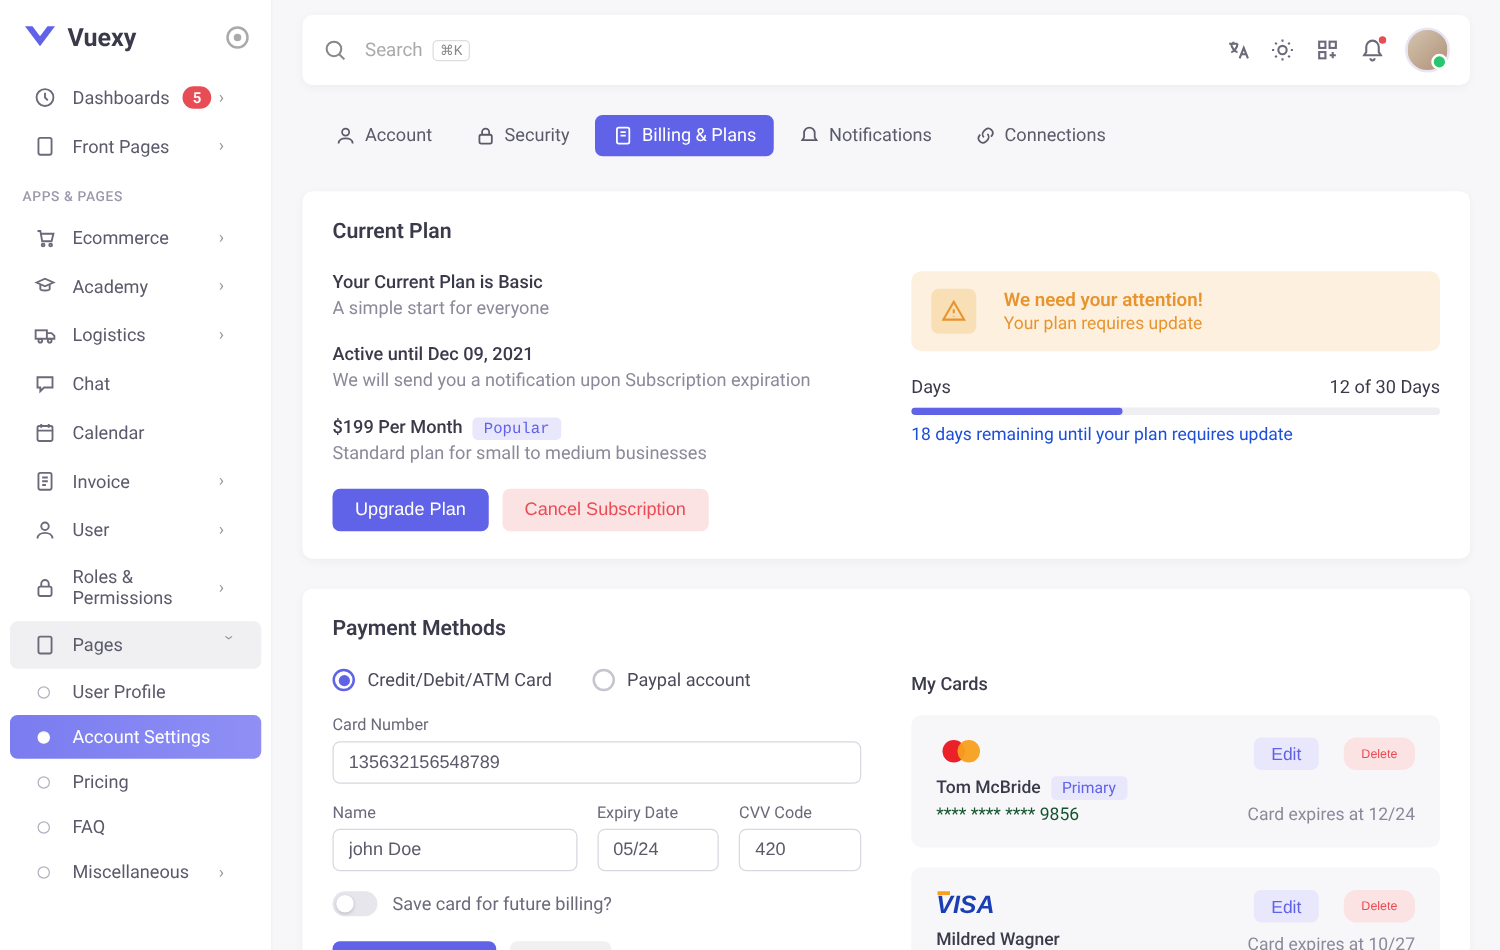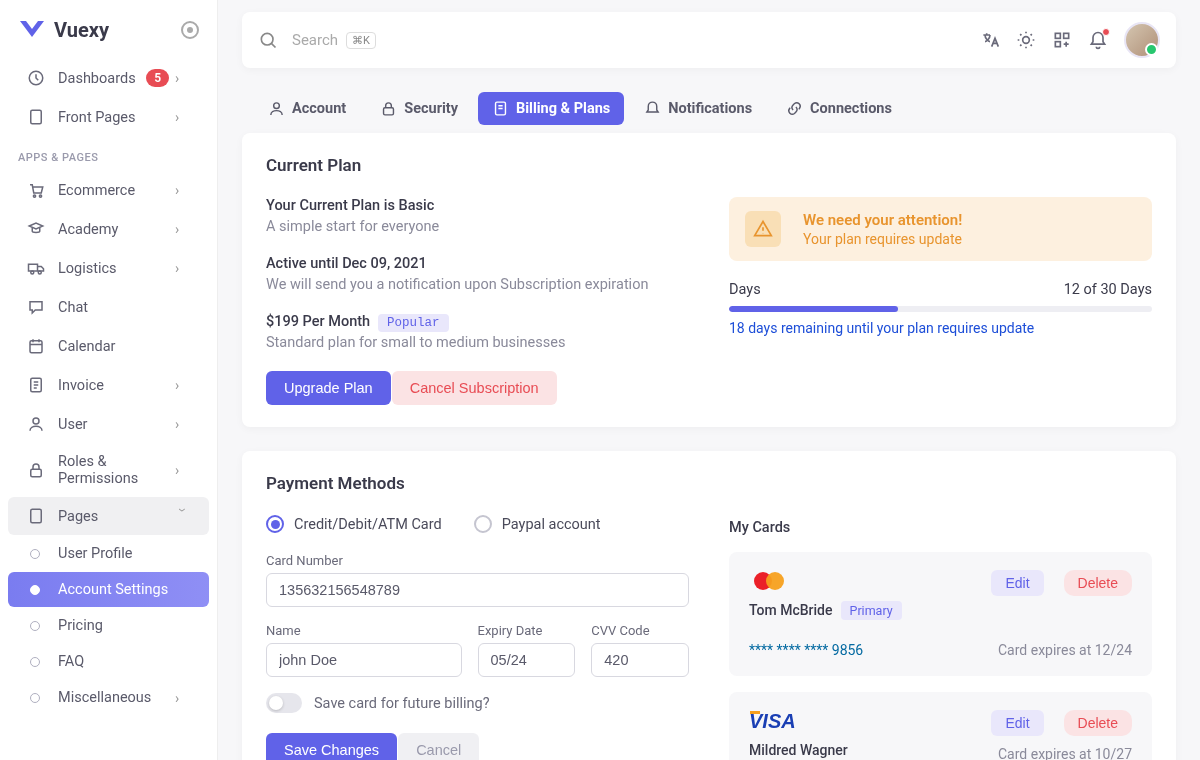--- a/index.html
+++ b/index.html
@@ -32,21 +32,21 @@
 .search-ph { color: #aaa; flex: 0 0 auto; margin-right: 8px; font-size:15px;}
 .kbd { border: 1px solid #ddd; border-radius: 4px; padding: 1px 5px; font-size: 11px; color: #888; }
 .topbar-spacer { flex:1; }
 .topbar-icons { display:flex; align-items:center; gap:16px; color:#6a6a7a;}
 .top-ic { width:20px; height:20px; cursor:pointer; position:relative;}
 .bell-dot { position:absolute; top:-2px; right:-2px; width:8px; height:8px; background:#e84c54; border-radius:50%; border:1.5px solid #fff;}
 .avatar { width: 36px; height: 36px; border-radius: 50%; background: linear-gradient(135deg,#d4c5b0,#b09078); position:relative; cursor:pointer; border:2px solid #e8e5f5;}
 .avatar::after { content:''; position:absolute; bottom:0; right:0; width:9px; height:9px; background:#28c76f; border-radius:50%; border:2px solid #fff;}
 
 
-.tabs { display: flex; gap: 6px; margin-bottom: 8px; padding-left:12px;font-weight:bold;}
+.tabs { display: flex; gap: 6px; margin-bottom: 28px; padding-left:12px;}
 .tab { display: flex; align-items: center; gap: 7px; padding: 8px 14px; border-radius: 6px; color: #5a5a6a; cursor: pointer; font-size:14.5px;}
 .tab.active { background: #6062e8; color: #fff; }
 .tab .tic { width:17px; height:17px; }
 
 
 .card { background: #fff; border-radius: 8px; padding: 22px 24px; box-shadow: 0 2px 8px rgba(0,0,0,0.04); margin-bottom: 24px;}
 .card h2 { font-size: 17px; font-weight: 600; color: #3a3a4a; margin-bottom: 22px;}
 .plan-grid { display: flex; gap: 40px; }
 .plan-left { flex: 1; }
 .plan-right { flex: 1; }
@@ -58,21 +58,21 @@
 .alert-ic { width:36px; height:36px; background:#f9dfb6; border-radius:6px; display:flex; align-items:center; justify-content:center; color:#e8942e; flex-shrink:0;}
 .alert .at { color: #e8942e; font-weight: 600; font-size:15px; margin-bottom:2px;}
 .alert .as { color: #e8942e; font-size: 14px; }
 .days-row { display:flex; justify-content:space-between; color:#3a3a4a; font-size:14.5px; margin-bottom:8px;}
 .progress { height: 6px; background: #eeeef3; border-radius: 3px; overflow:hidden; margin-bottom:8px;}
 .progress-bar { height: 100%; background: #6062e8; border-radius:3px;}
 .days-sub { color: #1d4ed8; font-size:14px;}
 .btn { padding: 9px 18px; border-radius: 6px; border: none; font-weight: 500; cursor: pointer; font-size:14.5px;}
 .btn-primary { background: #6062e8; color: #fff; }
 .btn-danger-light { background: #fbe3e4; color: #e84c54; }
-.btn-row { display:flex; gap:1px; margin-top:8px;}
+.btn-row { display:flex; gap:11px; margin-top:8px;}
 
 
 .pay-grid { display: flex; gap: 40px; }
 .pay-left { flex: 1; }
 .pay-right { flex: 1; }
 .radio-row { display: flex; gap: 32px; margin-bottom: 20px; align-items:center;}
 .radio { display:flex; align-items:center; gap:10px; cursor:pointer; font-size:14.5px;}
 .radio-dot { width:18px; height:18px; border:2px solid #c5c5d0; border-radius:50%; display:flex; align-items:center; justify-content:center;}
 .radio.checked .radio-dot { border-color:#6062e8;}
 .radio.checked .radio-dot::after { content:''; width:9px; height:9px; background:#6062e8; border-radius:50%;}
@@ -85,25 +85,25 @@
 .toggle { width:36px; height:20px; background:#e6e6ec; border-radius:10px; position:relative; cursor:pointer;}
 .toggle::after { content:''; position:absolute; width:14px; height:14px; background:#fff; border-radius:50%; top:3px; left:3px; box-shadow:0 1px 3px rgba(0,0,0,0.2);}
 .btn-secondary { background:#f0f0f3; color:#9a9aac;}
 
 .my-cards-title { font-size:14.5px; color:#3a3a4a; font-weight:500; margin-bottom:16px; margin-top:4px;}
 .saved-card { background:#f7f7f9; border-radius:8px; padding:18px 20px; margin-bottom:16px; display:flex; justify-content:space-between;}
 .sc-left { }
 .sc-logo { height:22px; margin-bottom:10px;}
 .sc-name { font-weight:500; color:#3a3a4a; display:inline-block;}
 .primary-badge { background:#e9e7fb; color:#6062e8; padding:2px 9px; border-radius:4px; font-size:12.5px; margin-left:8px;}
-.sc-num { color:#0369a1; margin-top:24px; font-size:14px;}
+.sc-num { color:#14532d; margin-top:6px; font-size:14px;}
 .sc-right { text-align:right; display:flex; flex-direction:column; justify-content:space-between;}
 .sc-btns { display:flex; gap:20px; justify-content:flex-end;}
 .btn-edit { background:#e9e7fb; color:#6062e8; padding:5px 14px; font-size:14px;}
-.btn-del { background:#fbe3e4; color:#e84c54; padding:5px 14px; font-size:14px;border-radius:10px;}
+.btn-del { background:#fbe3e4; color:#e84c54; padding:5px 14px; font-size:10px;border-radius:10px;}
 .sc-exp { color:#8a8a9a; font-size:14px; margin-top:10px;}
 svg { display:block; }
 </style>
 </head>
 <body>
 
 <div class="app">
 
   <div class="sidebar">
     <div class="logo-row">

